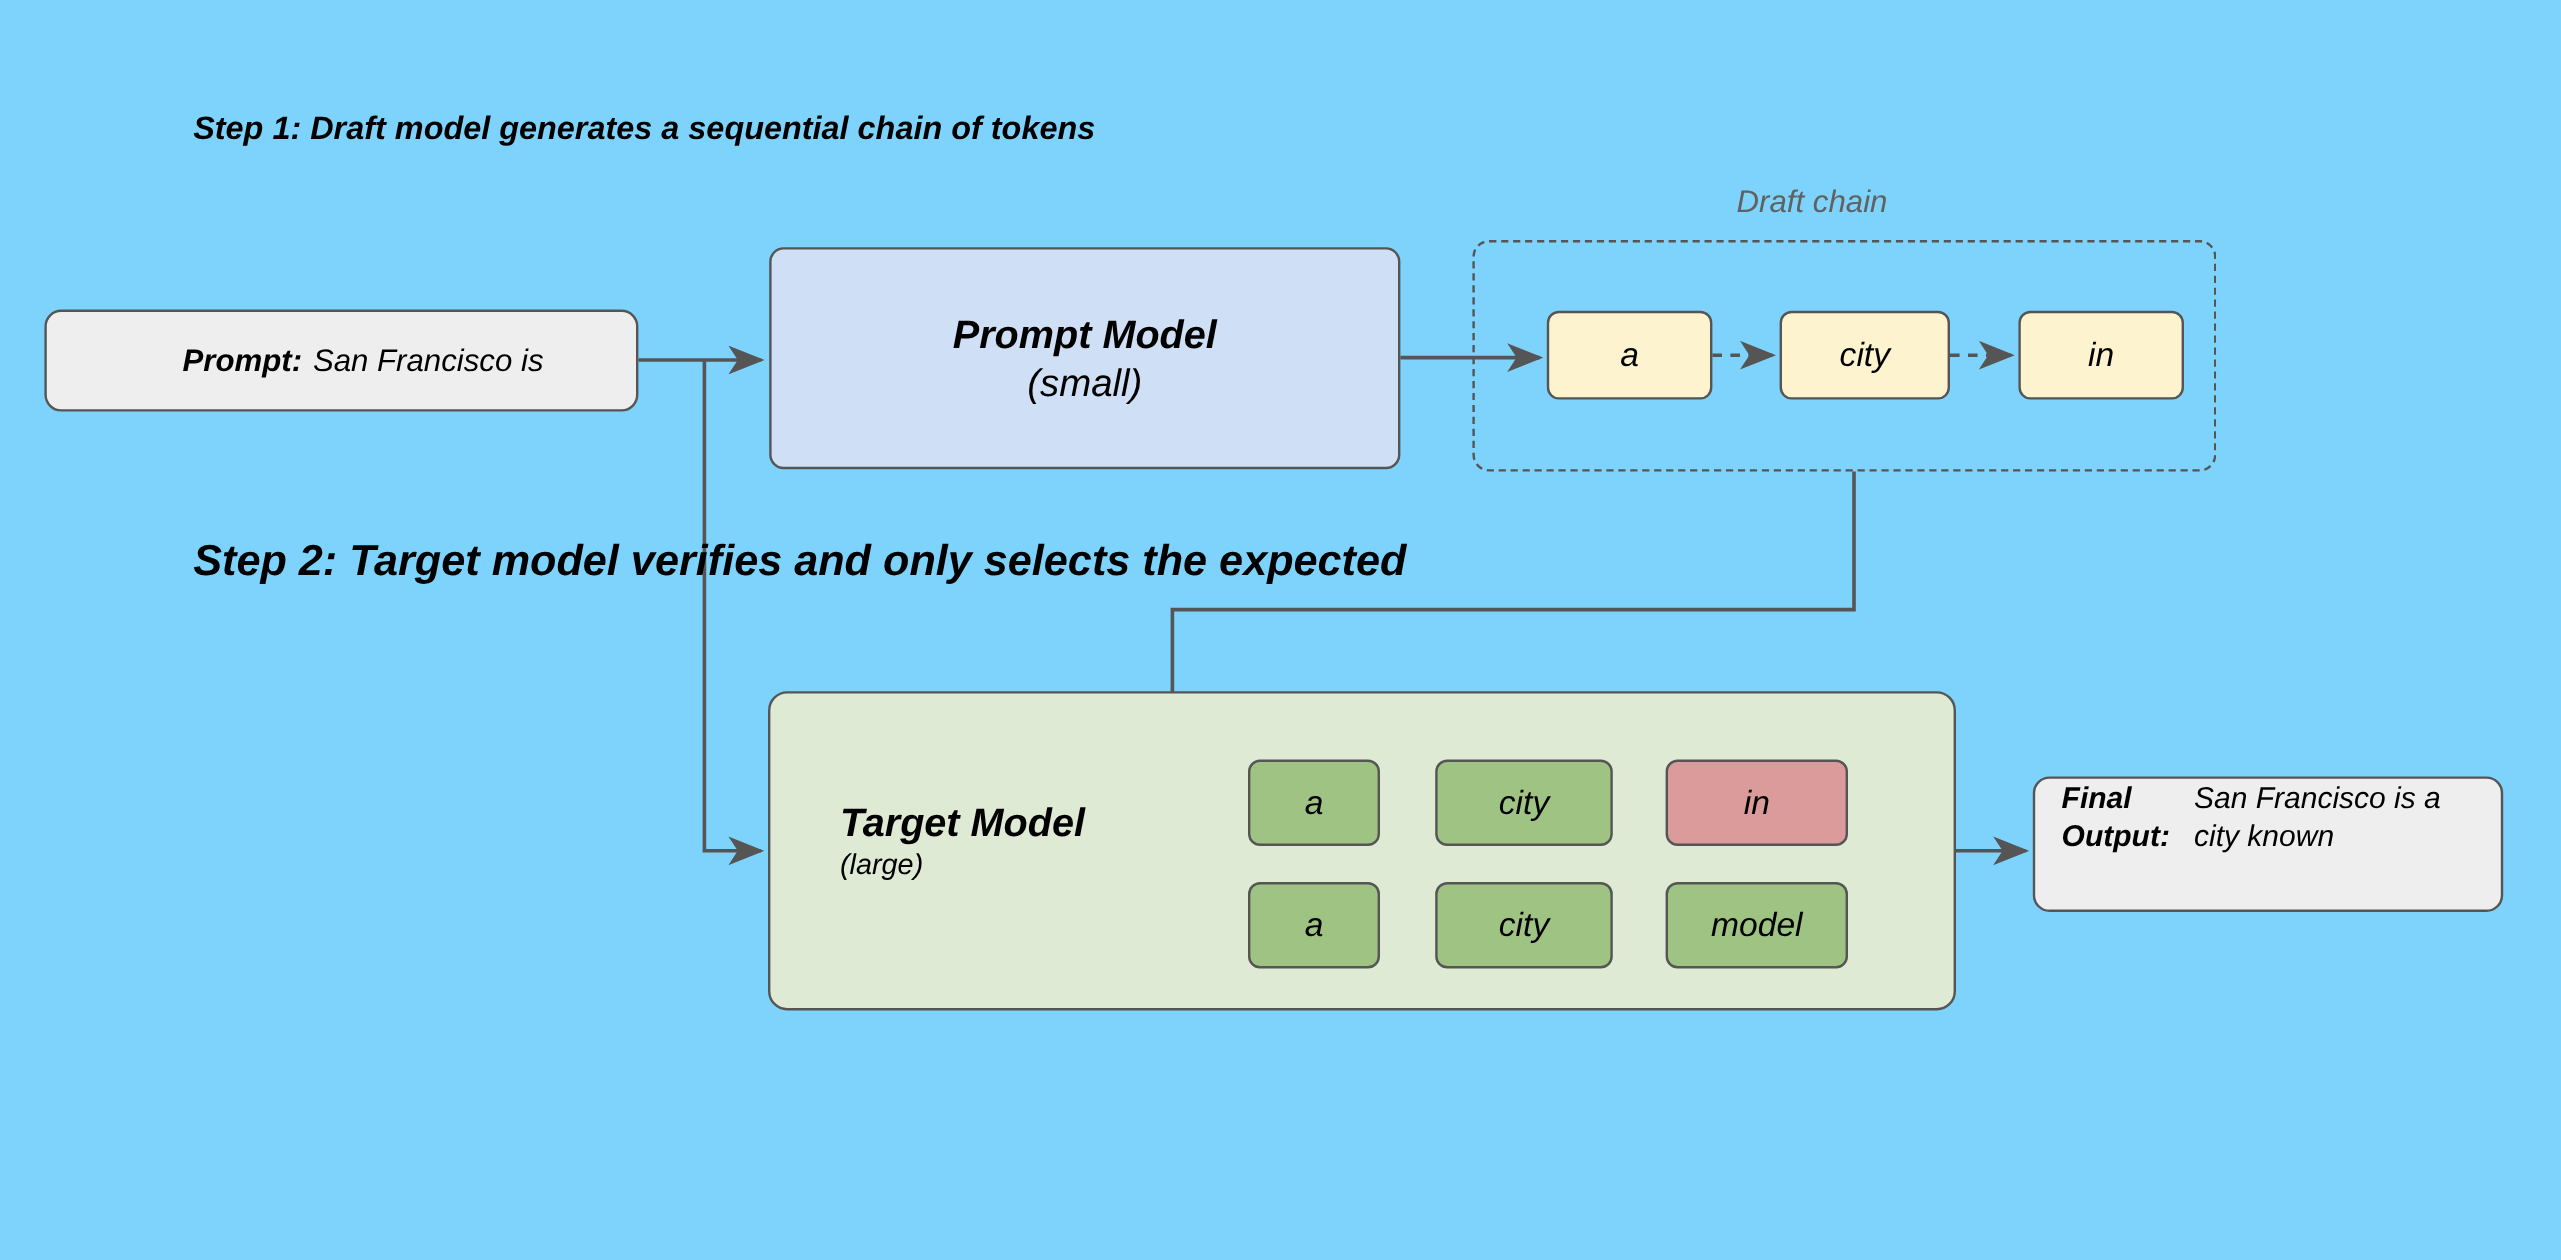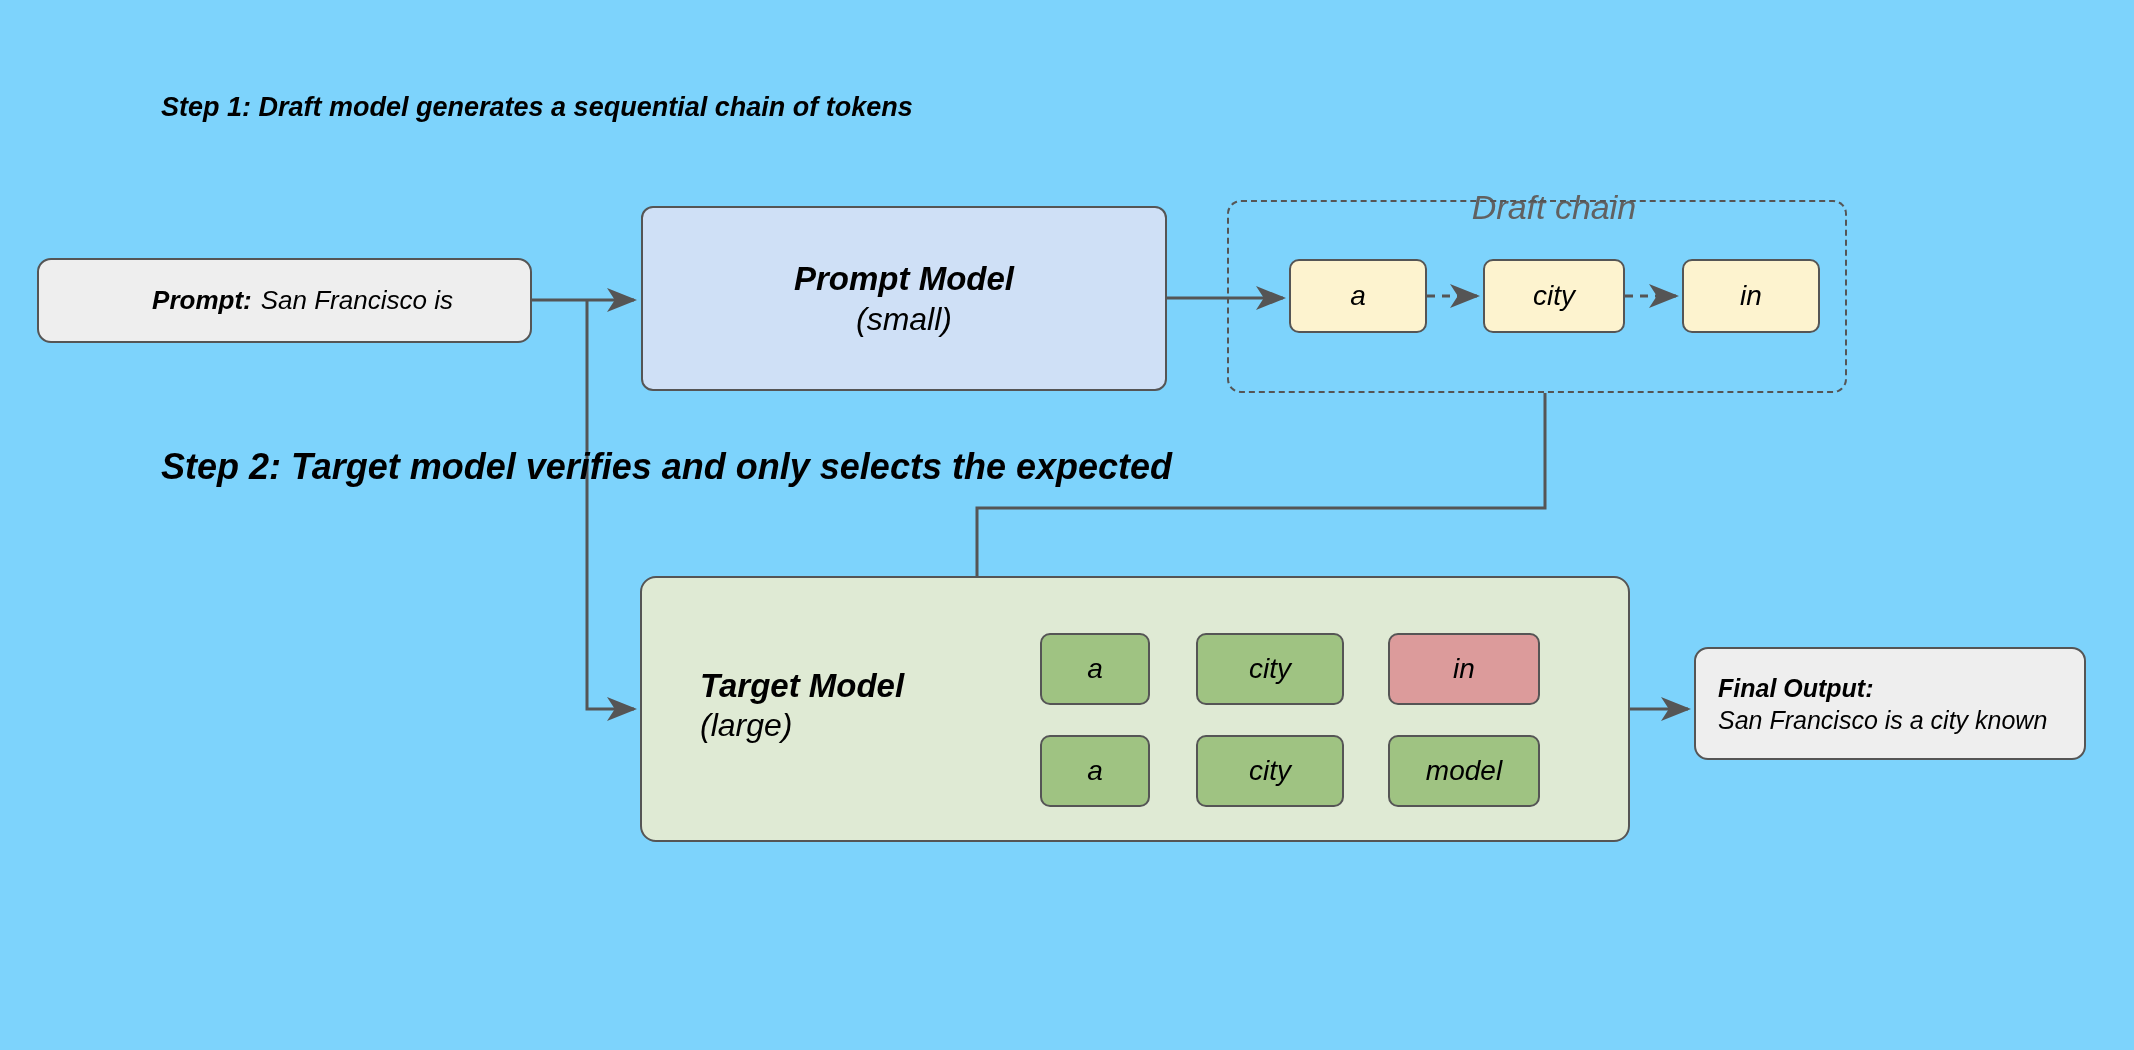--- a/index.html
+++ b/index.html
@@ -64,26 +64,25 @@
     background: #cfe0f6;
     align-items: center;
     text-align: center;
   }
   #draft-model-box .title { font-size: 33px; font-weight: bold; line-height: 1.2; }
   #draft-model-box .sub { font-size: 32px; margin-top: 3px; }
 
   
   #draft-chain-label {
     position: absolute;
-    left: 1244px; top: 153px;
+    left: 1200px; top: 153px;
     width: 620px;
     text-align: center;
-    font-size: 34px;
+    font-size: 26px;
     color: #616161;
-    margin-top: 35px;
   }
   #draft-chain-container {
     position: absolute;
     left: 1227px; top: 200px;
     width: 620px; height: 193px;
     box-sizing: border-box;
     border: 2px dashed #555555;
     border-radius: 14px;
     background: transparent;
   }
@@ -114,41 +113,41 @@
   }
   #target-model-title {
     position: absolute;
     left: 700px; top: 666px;
     font-size: 33px; font-weight: bold; color: #000000;
     line-height: 1.2;
   }
   #target-model-sub {
     position: absolute;
     left: 700px; top: 707px;
-    font-size: 32px; color: #000000;
+    font-size: 24px; color: #000000;
   }
 
   .token.target { height: 72px; }
   .row-a { top: 633px; }
   .row-b { top: 735px; }
   .tok-c0 { left: 1040px; width: 110px; }
   .tok-c1 { left: 1196px; width: 148px; }
   .tok-c2 { left: 1388px; width: 152px; }
   .fill-green { background: #9fc382; }
   .fill-red { background: #dc9b9b; }
 
   
   #final-output-box {
     left: 1694px; top: 647px;
     width: 392px; height: 113px;
     background: #eeeeee;
     border-radius: 14px;
     padding: 0 22px;
     display: flex;
-    flex-direction: column;
+    flex-direction: row;
     justify-content: center;
     font-size: 25px;
     line-height: 1.28;
   }
   #final-output-box .lbl { font-weight: bold; }
   #final-output-box .val { white-space: normal; }
 </style>
 </head>
 <body>
 

